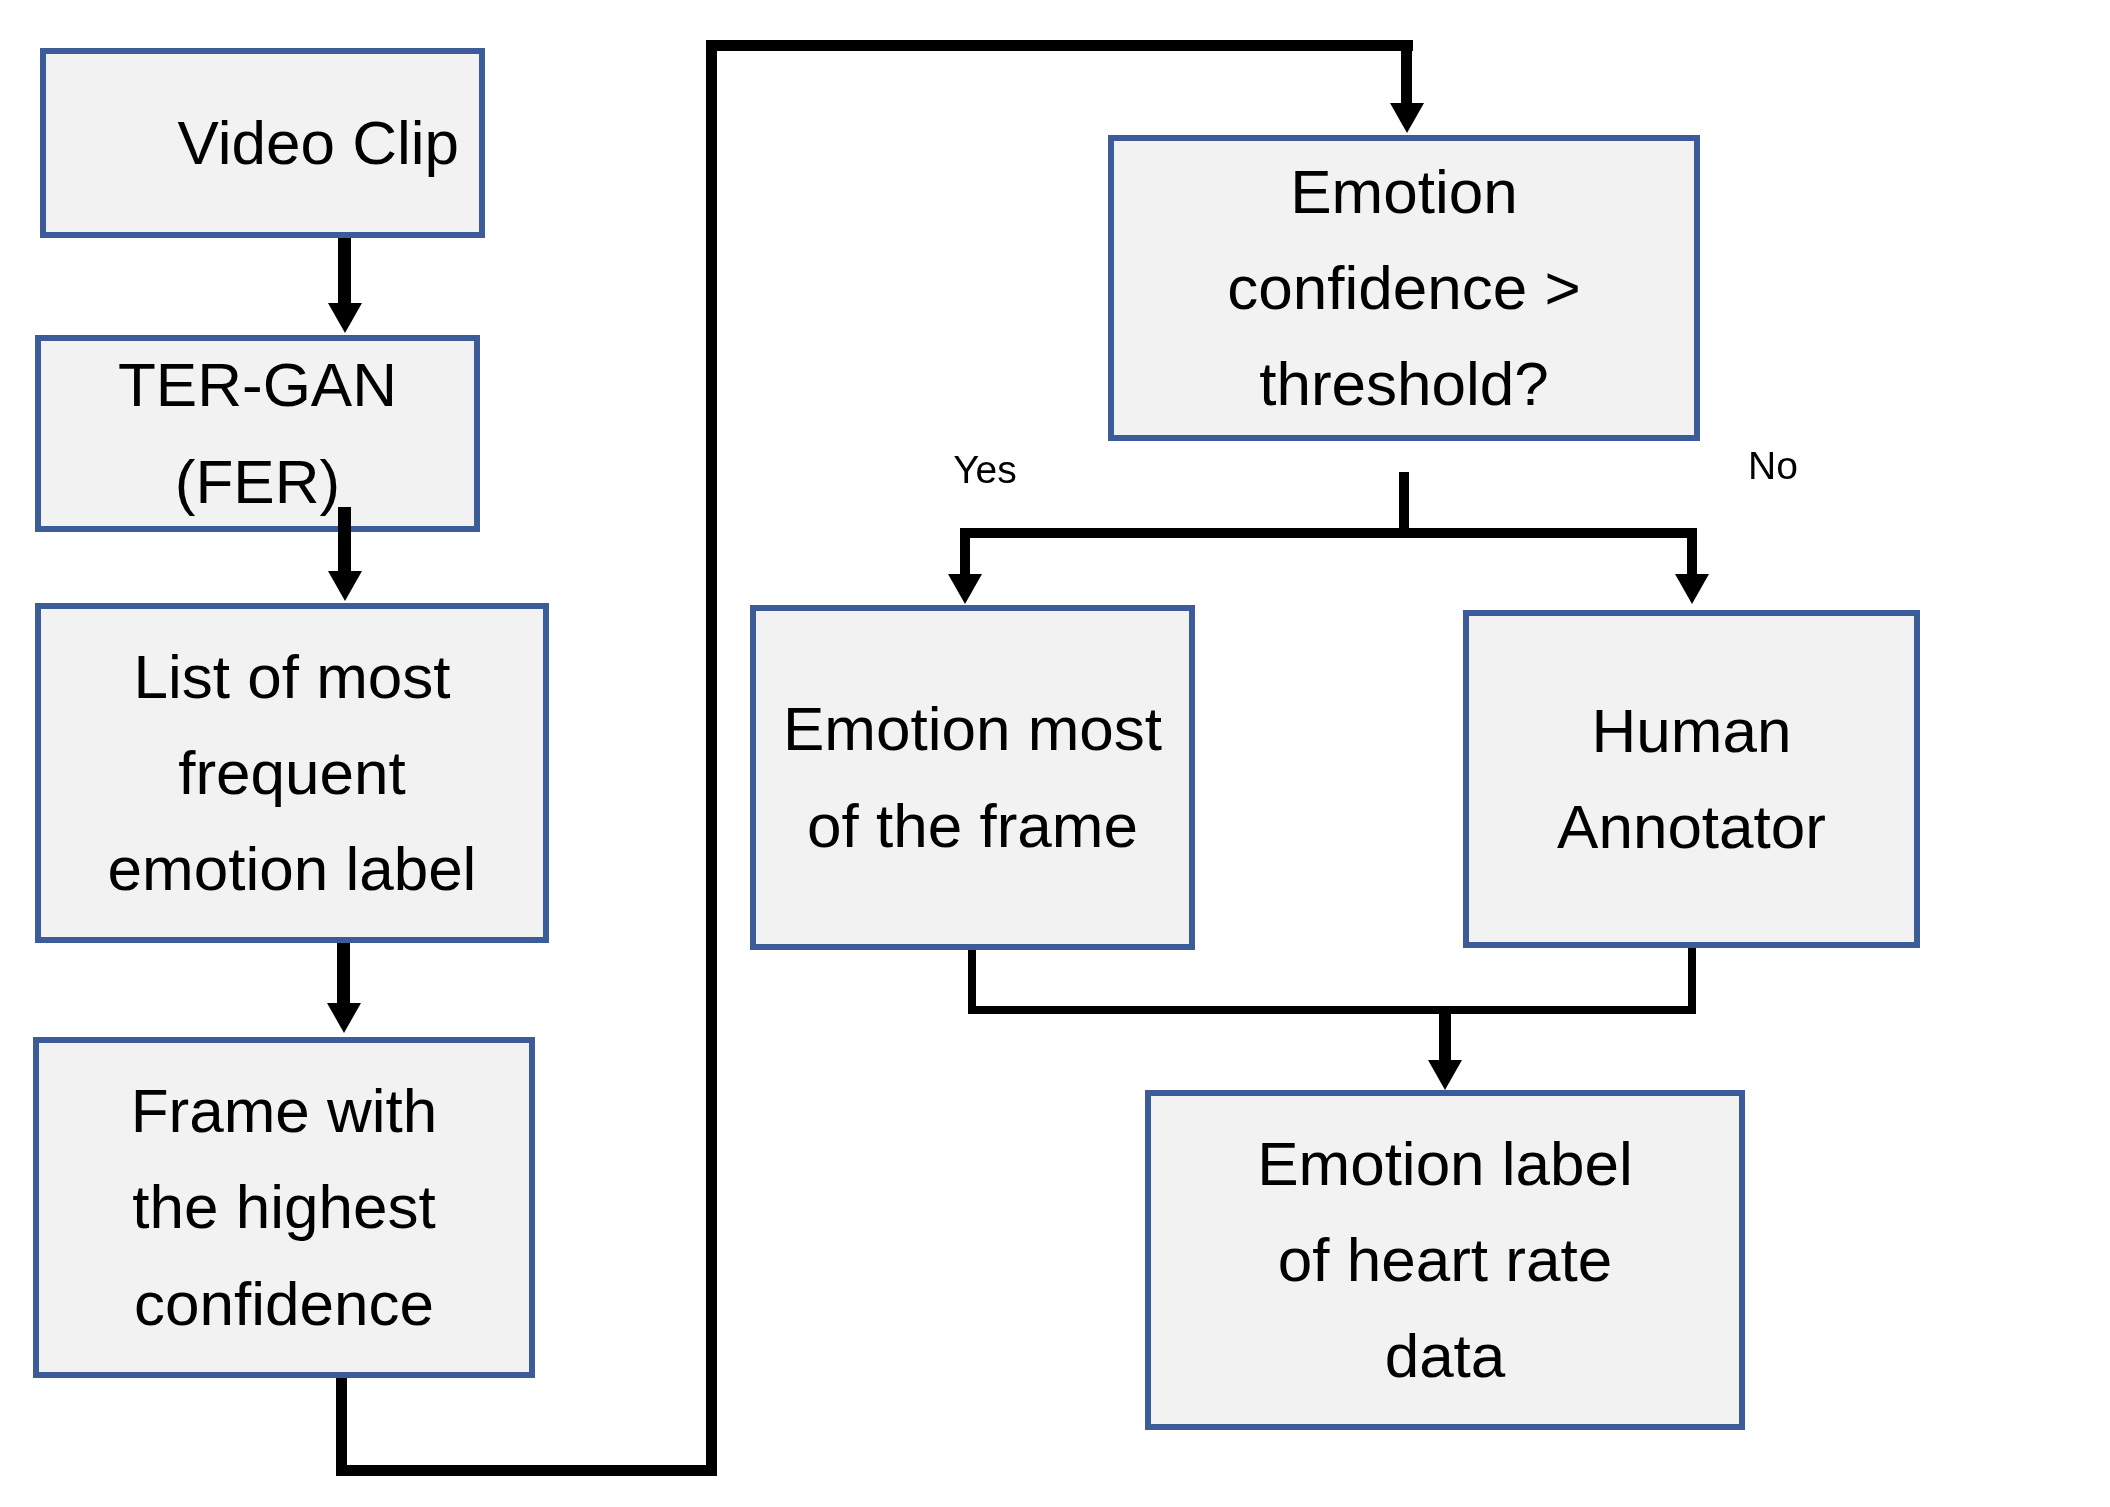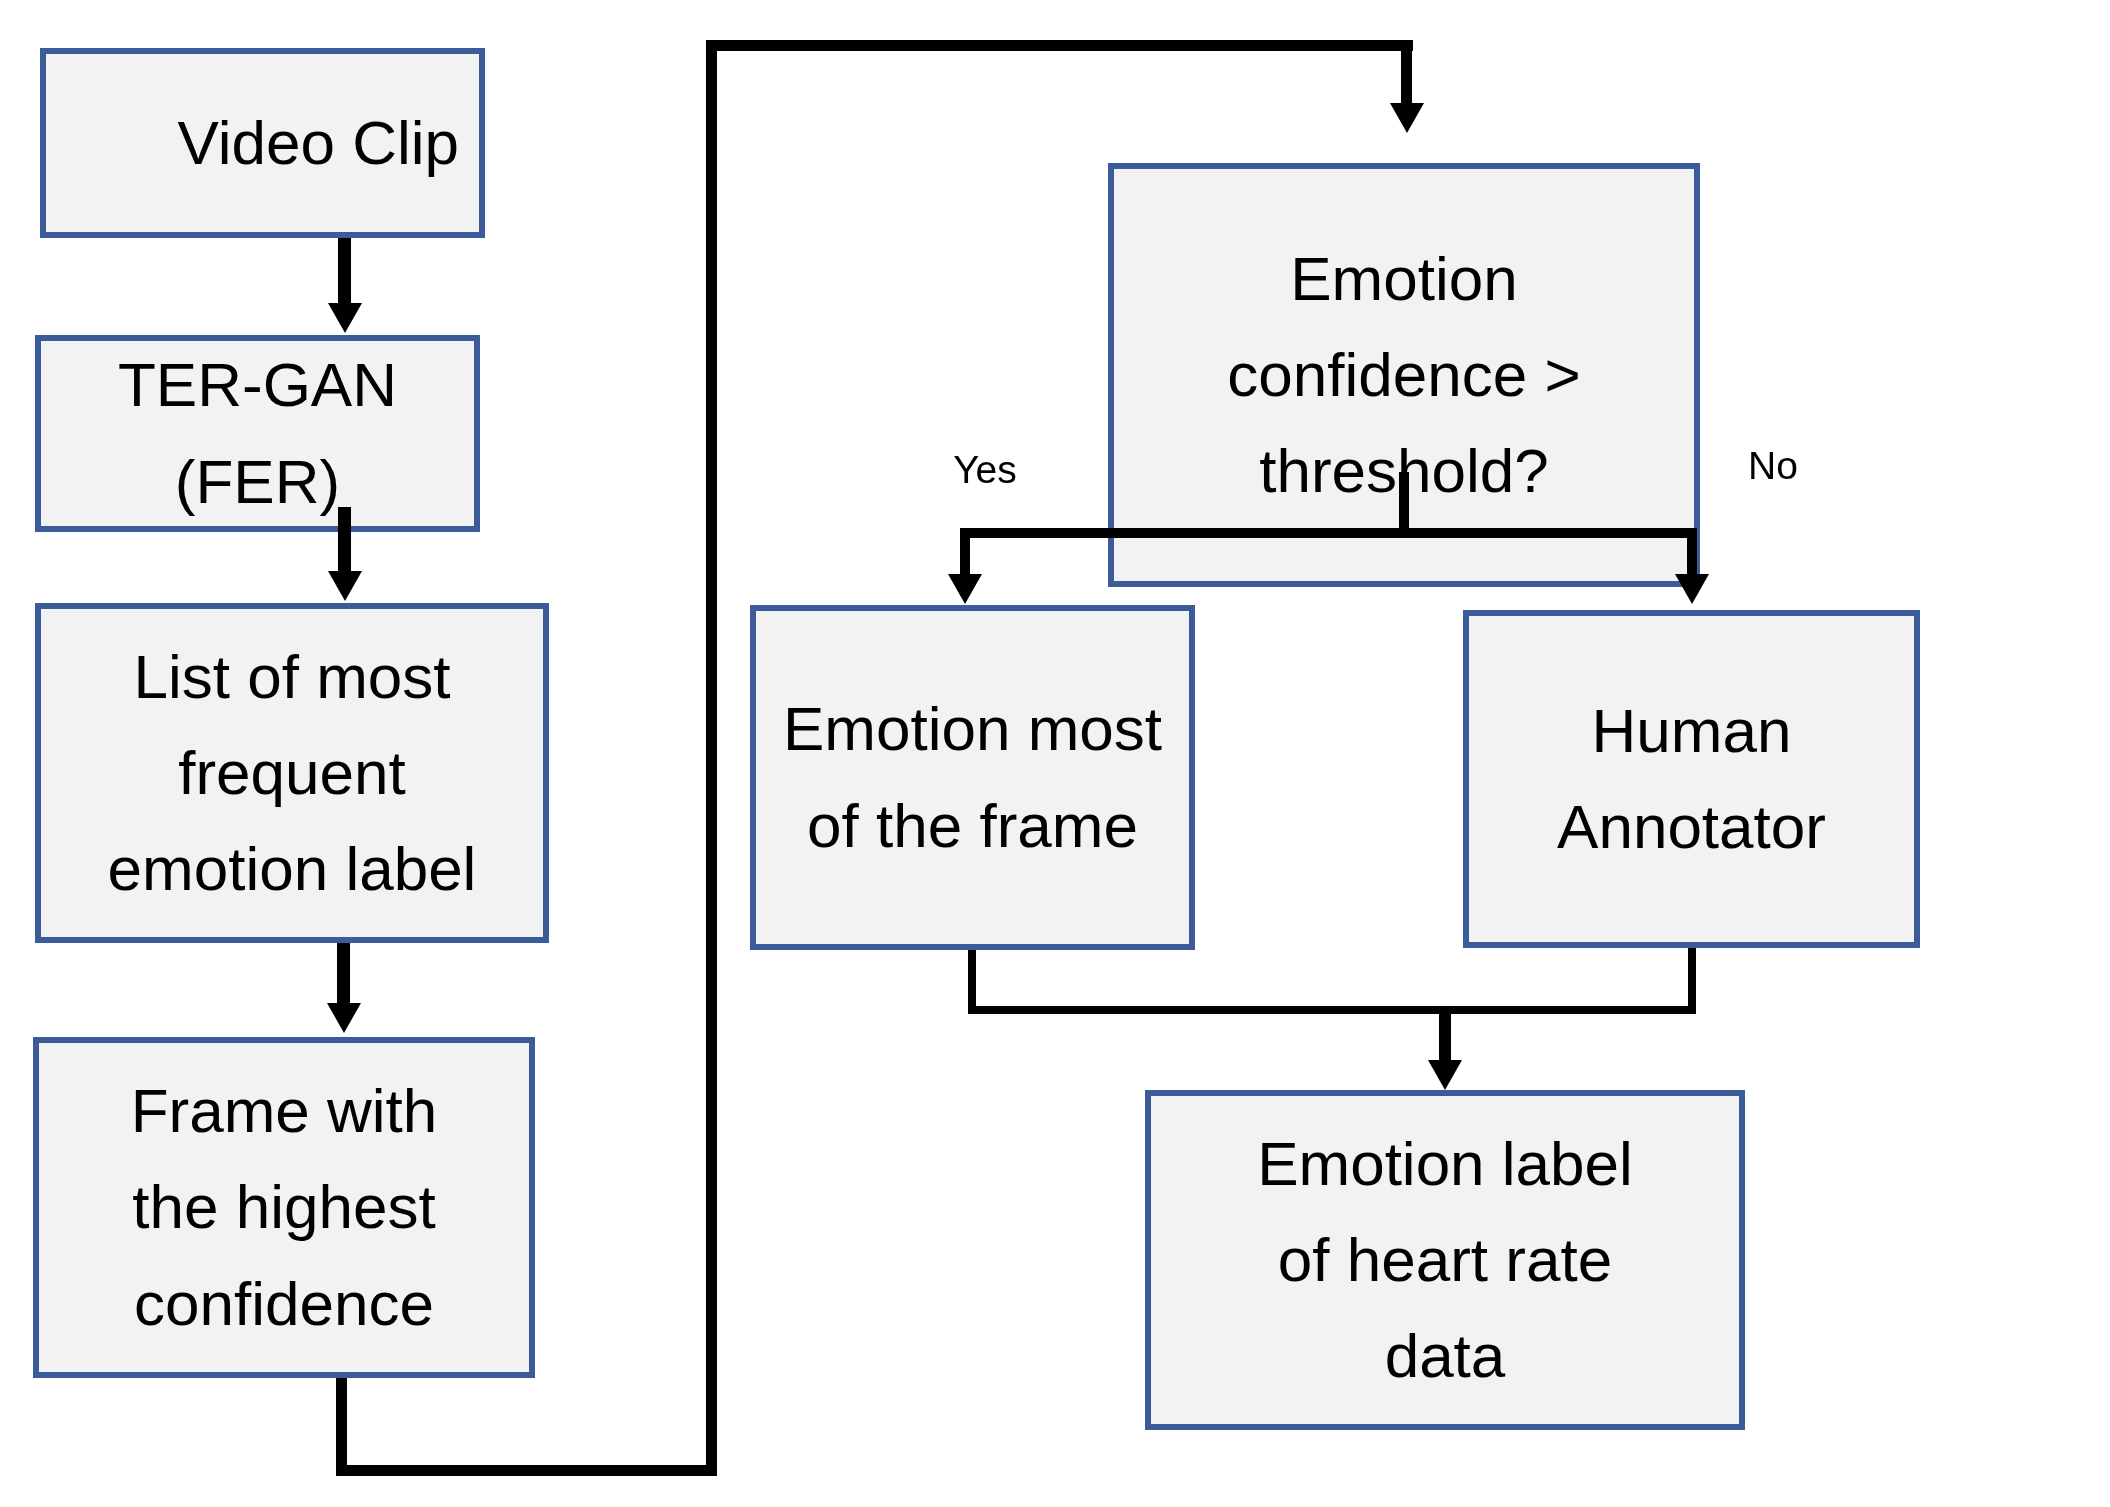--- a/index.html
+++ b/index.html
@@ -68,21 +68,21 @@
   </div>
 
   <div class="node" style="left:35px; top:603px; width:514px; height:340px; padding:0 30px;">
     <span>List of most frequent emotion label</span>
   </div>
 
   <div class="node" style="left:33px; top:1037px; width:502px; height:341px; padding:0 82px;">
     <span>Frame with the highest confidence</span>
   </div>
 
-  <div class="node" style="left:1108px; top:135px; width:592px; height:424px; padding:0 88px;margin-top:28px;">
+  <div class="node" style="left:1108px; top:135px; width:592px; height:306px; padding:0 88px;">
     <span>Emotion confidence &gt; threshold?</span>
   </div>
 
   <div class="node" style="left:750px; top:605px; width:445px; height:345px; padding:0 8px;">
     <span>Emotion most of the frame</span>
   </div>
 
   <div class="node" style="left:1463px; top:610px; width:457px; height:338px; padding:0 42px;">
     <span>Human Annotator</span>
   </div>

